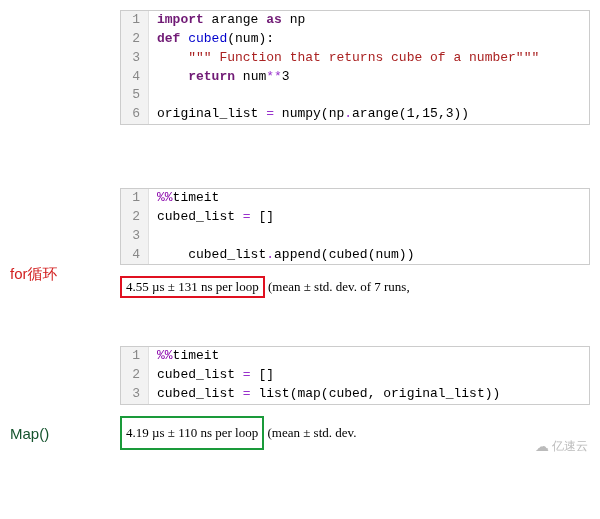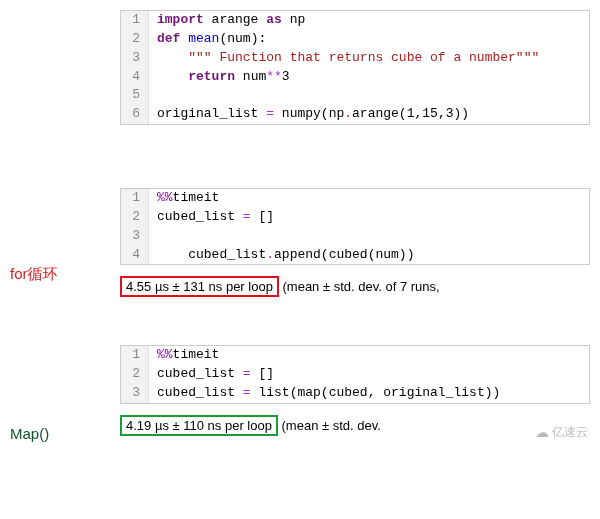--- a/index.html
+++ b/index.html
@@ -46,32 +46,32 @@
     position: absolute;
     left: 10px;
     font-family: "Microsoft YaHei", Arial, sans-serif;
     font-size: 15px;
   }
   .red-label { color: #d22020; }
   .green-label { color: #14532d; }
   .output-block {
     margin-left: 120px;
     margin-right: 10px;
-    font-family: Liberation Sans, sans-serif;
+    font-family: Liberation Serif, serif;
     font-size: 13px;
     padding: 3px 0;
   }
   .hl-red {
     border: 2px solid #e01020;
     padding: 1px 4px;
     display: inline-block;
   }
   .hl-green {
     border: 2px solid #1a9a3a;
-    padding: 1px 4px;
+    padding: 7px 4px;
     display: inline-block;
   }
   .watermark {
     position: absolute;
     bottom: 8px;
     right: 12px;
     color: #bbb;
     font-family: Arial, sans-serif;
     font-size: 12px;
     display: flex;
@@ -89,21 +89,21 @@
 
 <div class="container">
 
   <div class="code-block">
       <div class="code-line">
         <div class="gutter">1</div>
         <div class="code-content"><span class="kw-green">import</span><span> arange </span><span class="kw-green">as</span><span> np</span></div>
       </div>
       <div class="code-line">
         <div class="gutter">2</div>
-        <div class="code-content"><span class="kw-green">def</span><span> </span><span class="kw-blue">mean</span><span>(num):</span></div>
+        <div class="code-content"><span class="kw-green">def</span><span> </span><span class="kw-blue">cubed</span><span>(num):</span></div>
       </div>
       <div class="code-line">
         <div class="gutter">3</div>
         <div class="code-content"><span>    </span><span class="str">""" Function that returns cube of a number"""</span></div>
       </div>
       <div class="code-line">
         <div class="gutter">4</div>
         <div class="code-content"><span>    </span><span class="kw-green">return</span><span> num</span><span class="op-purple">**</span><span>3</span></div>
       </div>
       <div class="code-line">

